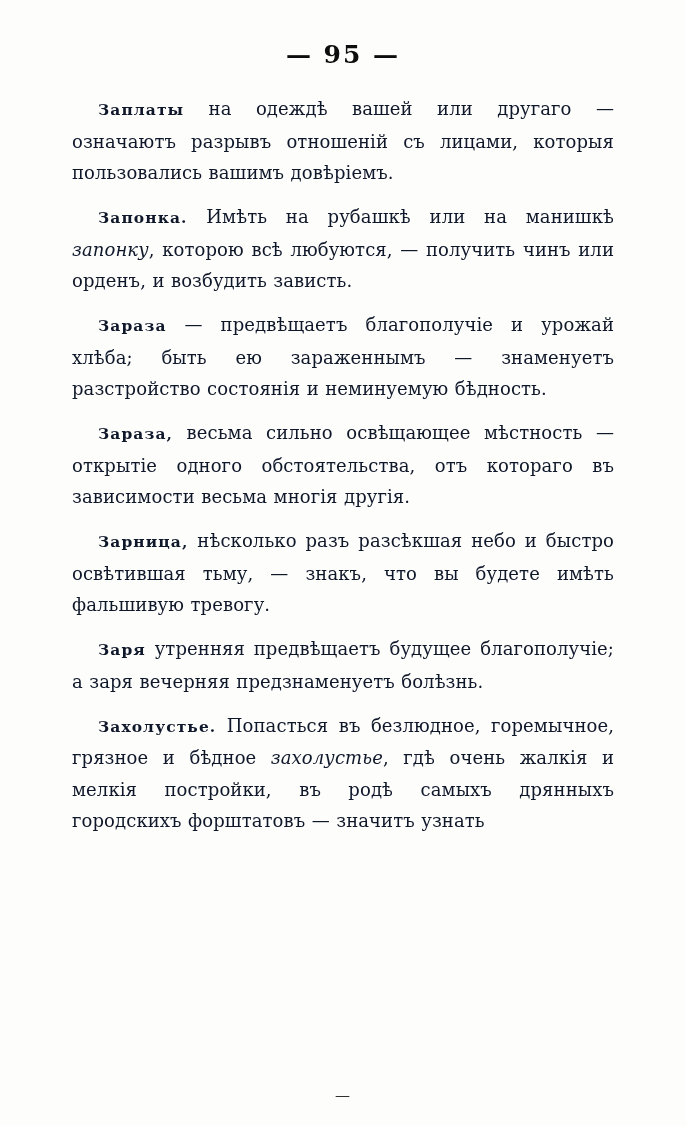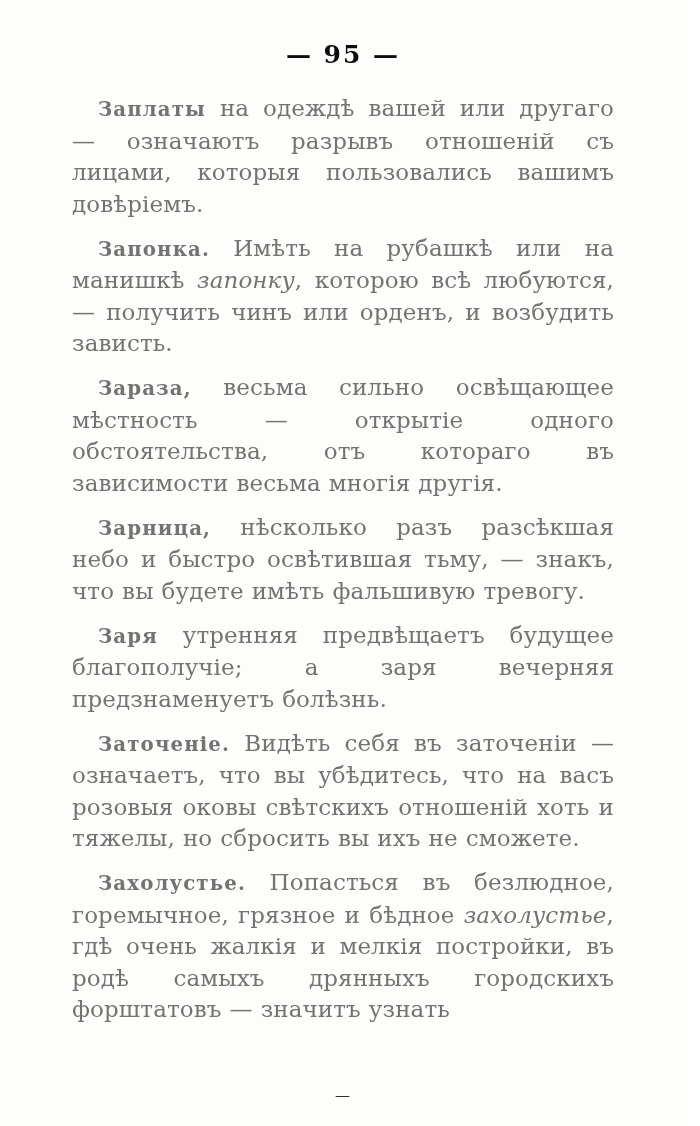--- a/index.html
+++ b/index.html
@@ -30,26 +30,26 @@
     letter-spacing: 2px;
     padding-top: 40px;
     padding-bottom: 22px;
     color: #0d0d0d;
   }
   .entries {
     margin-top: 2px;
   }
   .entry {
     font-family: "DejaVu Serif", serif;
-    font-size: 23px;
+    font-size: 18px;
     line-height: 31.5px;
     text-align: justify;
     text-justify: inter-word;
     margin: 0 0 12.5px 0;
-    color: #737373;
+    color: #0f172a;
     letter-spacing: 0.1px;
     word-spacing: 0.6px;
     text-indent: 26px;
   }
   .entry:last-child {
     margin-bottom: 10px;
   }
   .headword {
     font-weight: 700;
     letter-spacing: 0.6px;
@@ -85,36 +85,36 @@
 
     <p class="entry">
       <span class="headword headword-small">Заплаты</span><span> на одеждѣ  вашей или другаго — означаютъ  разрывъ  отношеній  съ  лицами, которыя пользовались вашимъ довѣріемъ.</span>
     </p>
 
 
     <p class="entry">
       <span class="headword headword-small">Запонка.</span><span> Имѣть  на  рубашкѣ  или  на  манишкѣ </span><span class="ital">запонку</span><span>,  которою  всѣ   любуются, — получить чинъ  или  орденъ,  и  возбудить  зависть.</span>
     </p>
 
+    <p class="entry">
+      <span class="headword headword-small">Зараза</span><span> — предвѣщаетъ  благополучіе  и  урожай хлѣба;  быть  ею  зараженнымъ  —  знаменуетъ  разстройство  состоянія  и  неминуемую  бѣдность.</span>
+    </p>
 
     <p class="entry">
       <span class="headword headword-small">Зараза,</span><span> весьма  сильно  освѣщающее  мѣстность — открытіе  одного  обстоятельства,  отъ  котораго  въ зависимости  весьма  многія  другія.</span>
     </p>
 
     <p class="entry">
       <span class="headword headword-small">Зарница,</span><span> нѣсколько  разъ   разсѣкшая   небо   и быстро  освѣтившая  тьму, — знакъ,  что  вы  будете имѣть  фальшивую  тревогу.</span>
     </p>
 
     <p class="entry">
       <span class="headword headword-small">Заря</span><span> утренняя  предвѣщаетъ  будущее  благополучіе; а заря вечерняя предзнаменуетъ болѣзнь.</span>
     </p>
 
-    <p class="entry">
-      <span class="headword headword-small">Заточеніе.</span><span>  Видѣть  себя  въ  заточеніи — означаетъ,  что  вы  убѣдитесь,  что  на  васъ  розовыя оковы  свѣтскихъ  отношеній  хоть  и  тяжелы,  но сбросить  вы  ихъ  не  сможете.</span>
-    </p>
 
     <p class="entry">
       <span class="headword headword-small">Захолустье.</span><span> Попасться  въ  безлюдное, горемычное,  грязное  и  бѣдное </span><span class="ital">захолустье</span><span>,  гдѣ очень жалкія  и  мелкія постройки, въ родѣ  самыхъ  дрянныхъ   городскихъ   форштатовъ — значитъ   узнать</span>
     </p>
 
   </div>
 
   <div class="footer-mark">—</div>
 </div>
 

